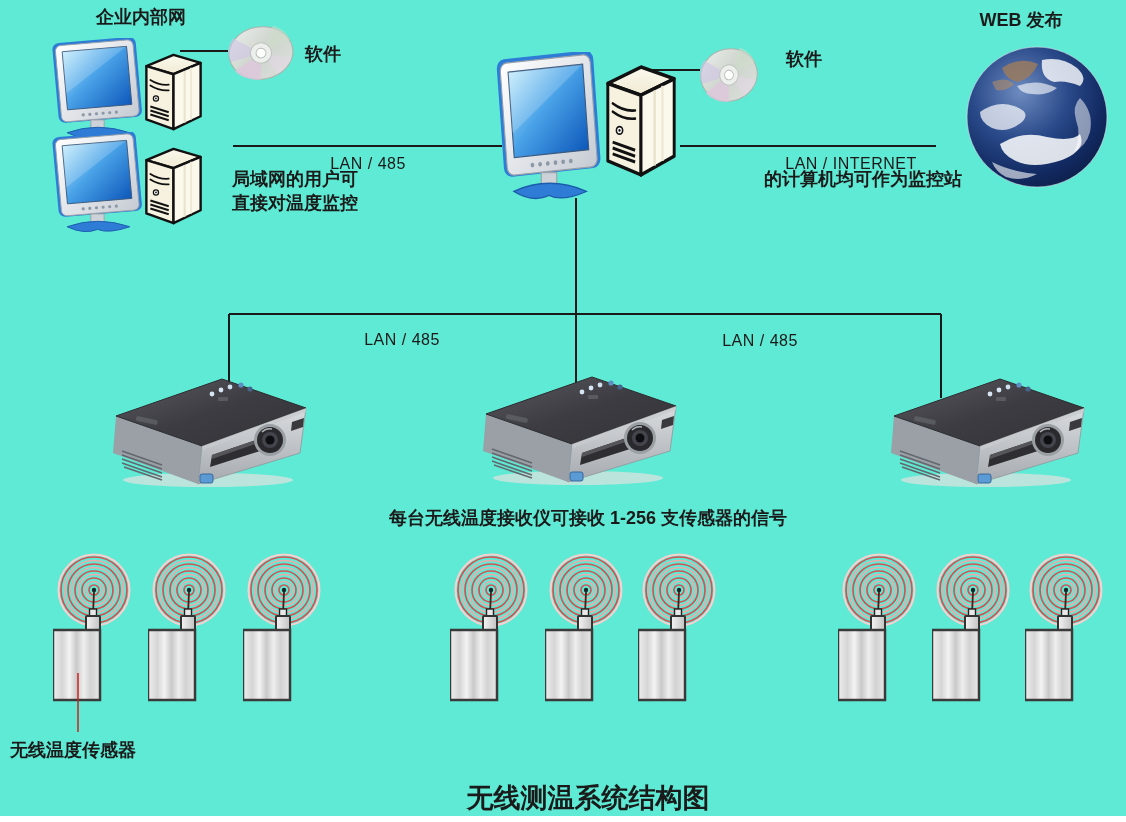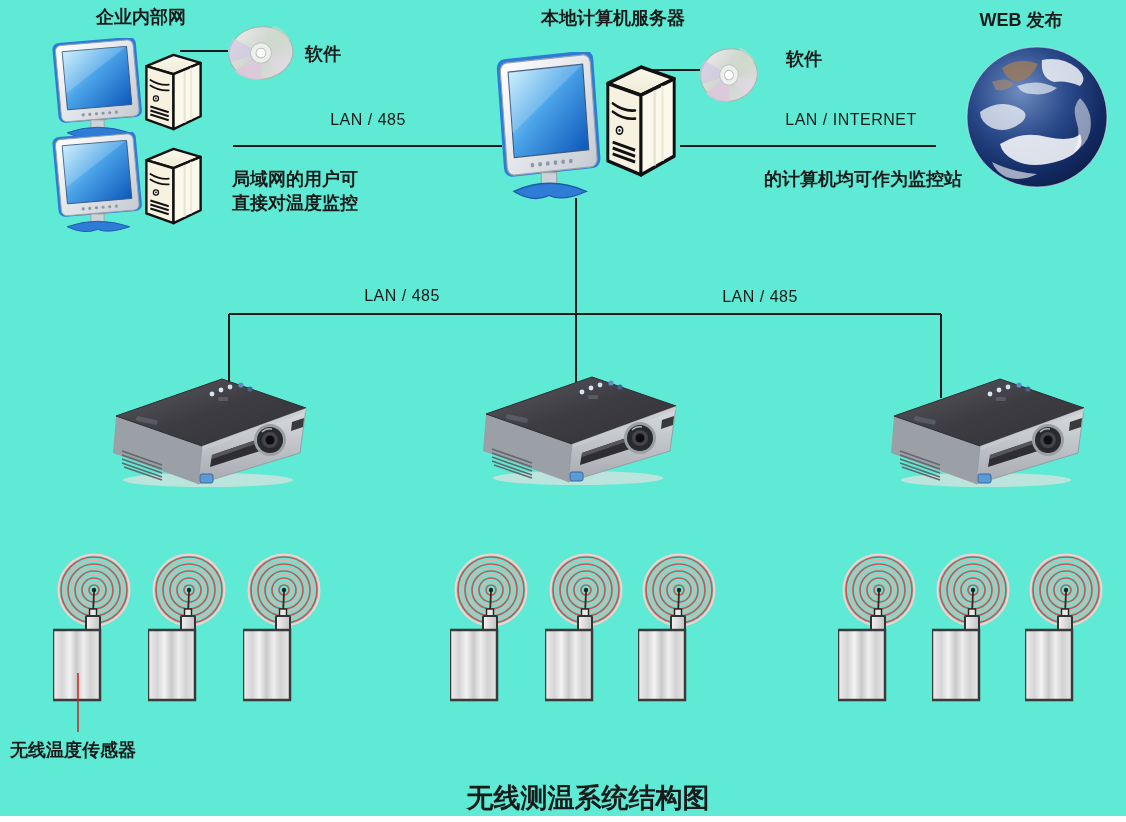--- a/index.html
+++ b/index.html
@@ -1,20 +1,20 @@
 <!DOCTYPE html>
 <html><head>
 <meta charset="utf-8">
 <style>
   html,body{margin:0;padding:0;background:#fff;}
   #stage{position:relative;width:1126px;height:816px;background:#5eead4;overflow:hidden;
          font-family:"Liberation Sans","DejaVu Sans",sans-serif;color:#1a1a1a;}
   .abs{position:absolute;}
   .cjk{font-weight:bold;font-size:18px;line-height:24px;white-space:nowrap;text-align:right;}
-  .lan{font-size:16px;font-weight:400;white-space:nowrap;letter-spacing:0.5px;}
+  .lan{font-size:16px;font-weight:400;white-space:nowrap;letter-spacing:0.5px;margin-top:44px;}
   .ctr{text-align:center;}
   .title-lg{font-size:27px;font-weight:600;white-space:nowrap;}
   svg{display:block;}
 </style>
 </head>
 <body>
 
 <div id="stage">
 
   <svg width="0" height="0" style="position:absolute" aria-hidden="true">
@@ -265,37 +265,37 @@
     </svg>
   <svg class="abs" style="left:1025px;top:550px" width="80" height="152" viewBox="0 0 80 152">
       <use href="#g-sensor"></use>
     </svg>
 
   <svg class="abs" style="left:70px;top:660px" width="20" height="80">
     <line x1="8" y1="13" x2="8" y2="72" stroke-width="1.5" stroke="#cc2222"></line>
   </svg>
 
   <div class="abs cjk ctr" style="left:66px;top:5px;width:150px">企业内部网</div>
-  <div class="abs cjk ctr" style="left:523px;top:6px;width:180px">本地计算机服务器</div>
   <div class="abs cjk ctr" style="left:961px;top:8px;width:120px">WEB 发布</div>
 
   <div class="abs cjk" style="left:305px;top:42px">软件</div>
   <div class="abs cjk" style="left:786px;top:47px">软件</div>
 
   <div class="abs lan ctr" style="left:330px;top:111px;width:76px">LAN / 485</div>
   <div class="abs lan ctr" style="left:781px;top:111px;width:140px">LAN / INTERNET</div>
 
   <div class="abs" style="left:232px;top:167px">
     <div class="cjk">局域网的用户可</div>
     <div class="cjk">直接对温度监控</div>
   </div>
   <div class="abs ctr" style="left:702px;top:167px;width:260px">
     <div class="cjk">的计算机均可作为监控站</div>
   </div>
 
   <div class="abs lan ctr" style="left:364px;top:287px;width:76px">LAN / 485</div>
   <div class="abs lan ctr" style="left:722px;top:288px;width:76px">LAN / 485</div>
 
+  <div class="abs cjk ctr" style="left:338px;top:506px;width:500px">每台无线温度接收仪可接收 1-256 支传感器的信号</div>
 
   <div class="abs cjk" style="left:10px;top:738px">无线温度传感器</div>
 
   <div class="abs title-lg ctr" style="left:438px;top:780px;width:300px">无线测温系统结构图</div>
 </div>
 
 </body></html>

